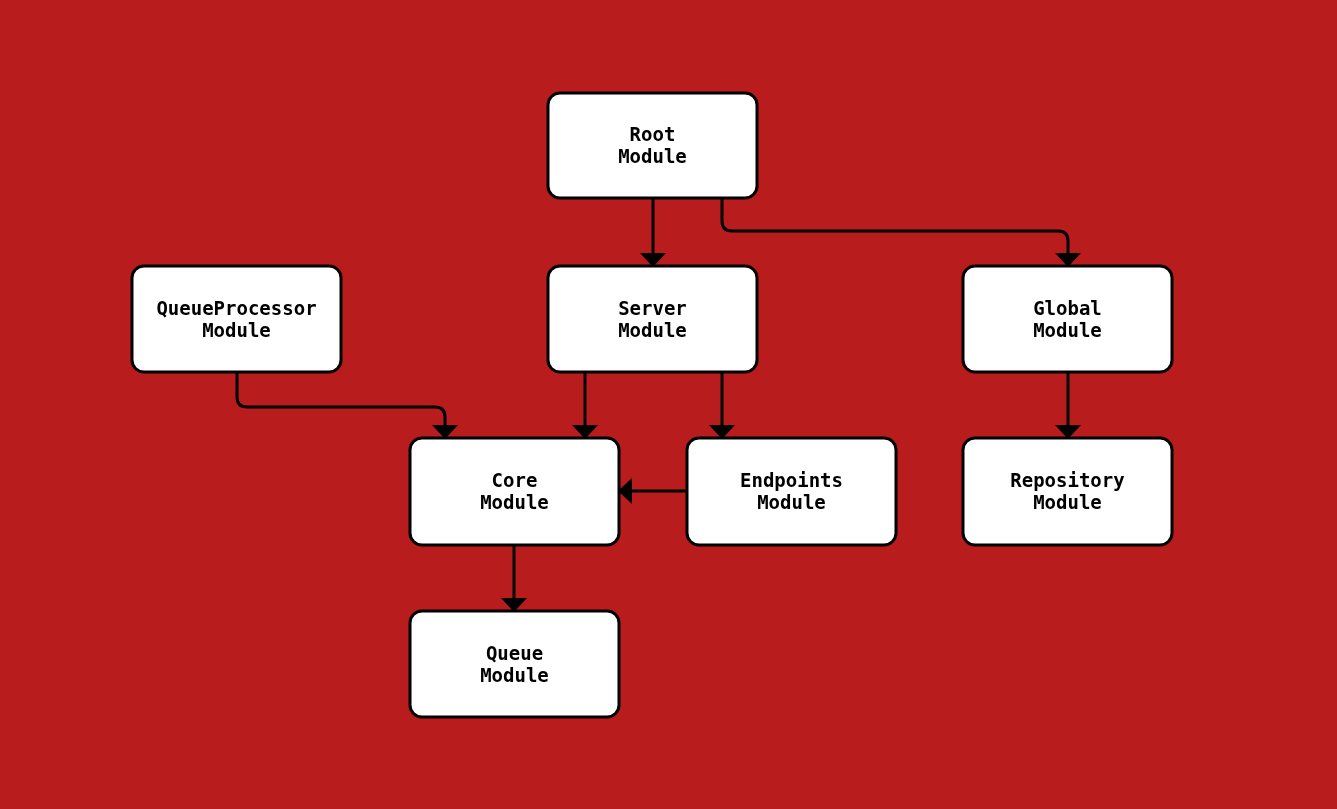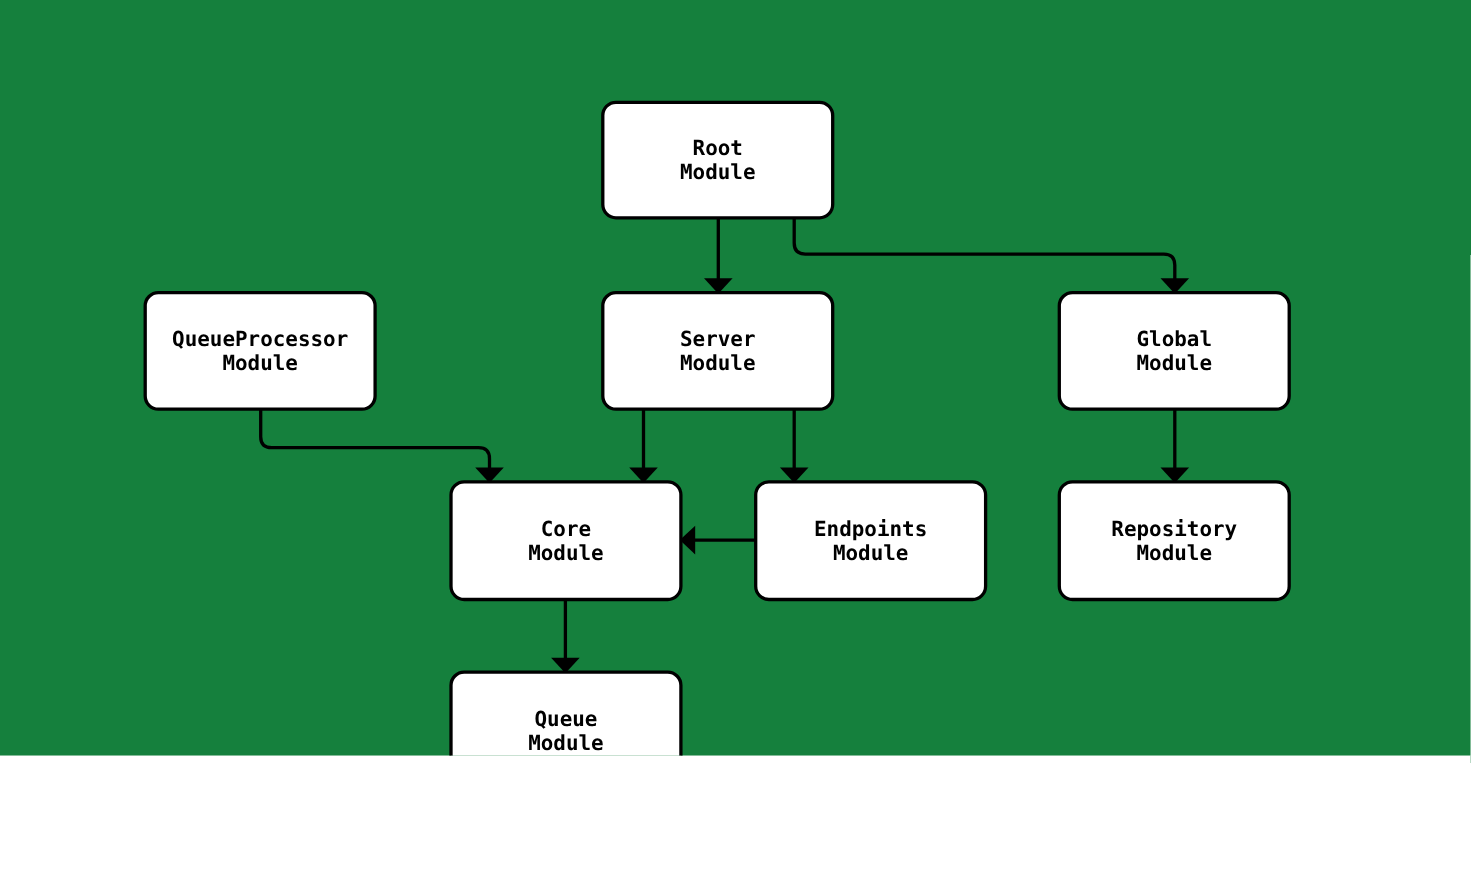--- a/index.html
+++ b/index.html
@@ -3,22 +3,22 @@
 <meta charset="utf-8">
 <style>
   html, body {
     margin: 0;
     padding: 0;
     background: #ffffff;
   }
   .stage {
     position: relative;
     width: 1337px;
-    height: 687px;
-    background: #15803d;
+    height: 809px;
+    background: #b91c1c;
     overflow: hidden;
     font-family: "DejaVu Sans Mono", "Liberation Mono", monospace;
   }
   svg text {
     font-family: "DejaVu Sans Mono", "Liberation Mono", monospace;
     font-weight: bold;
   }
 </style>
 </head>
 <body>

